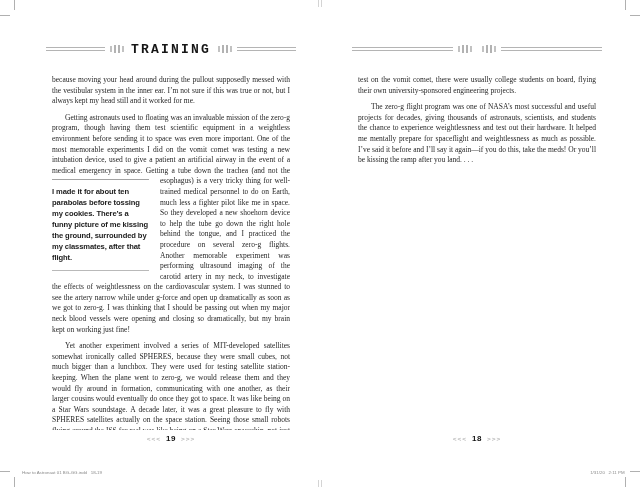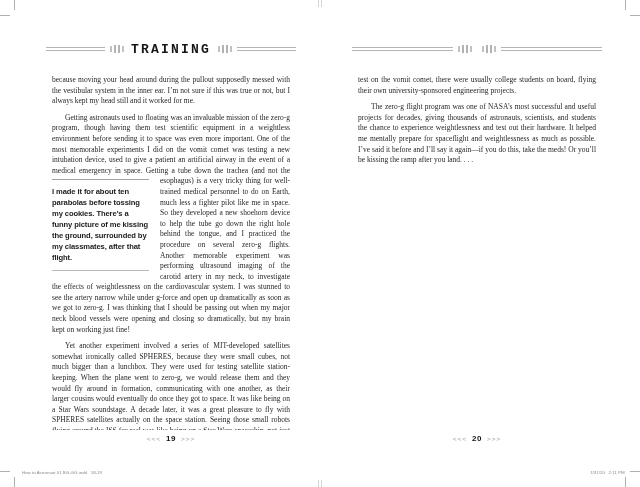--- a/index.html
+++ b/index.html
@@ -118,18 +118,18 @@
   <span class="dbl"></span>
 </div>
 
 <div class="col col-right bodytext">
   <p class="par">test on the vomit comet, there were usually college students on board, flying their own university-sponsored engineering projects.</p>
   <p class="par indent">The zero-g flight program was one of NASA’s most successful and useful projects for decades, giving thousands of astronauts, scientists, and students the chance to experience weightlessness and test out their hardware. It helped me mentally prepare for spaceflight and weightlessness as much as possible. I’ve said it before and I’ll say it again—if you do this, take the meds! Or you’ll be kissing the ramp after you land. . . .</p>
 </div>
 
 <div class="col col-right footer">
   <span class="arrows">&lt;&lt;&lt;</span>
-  <span class="pagenum">20</span>
+  <span class="pagenum">18</span>
   <span class="arrows">&gt;&gt;&gt;</span>
 </div>
 
 <div class="slug slug-left">How to Astronaut 01 BG-GG.indd   18-19</div>
 <div class="slug slug-right">1/31/20   2:11 PM</div>
 
 </body></html>

